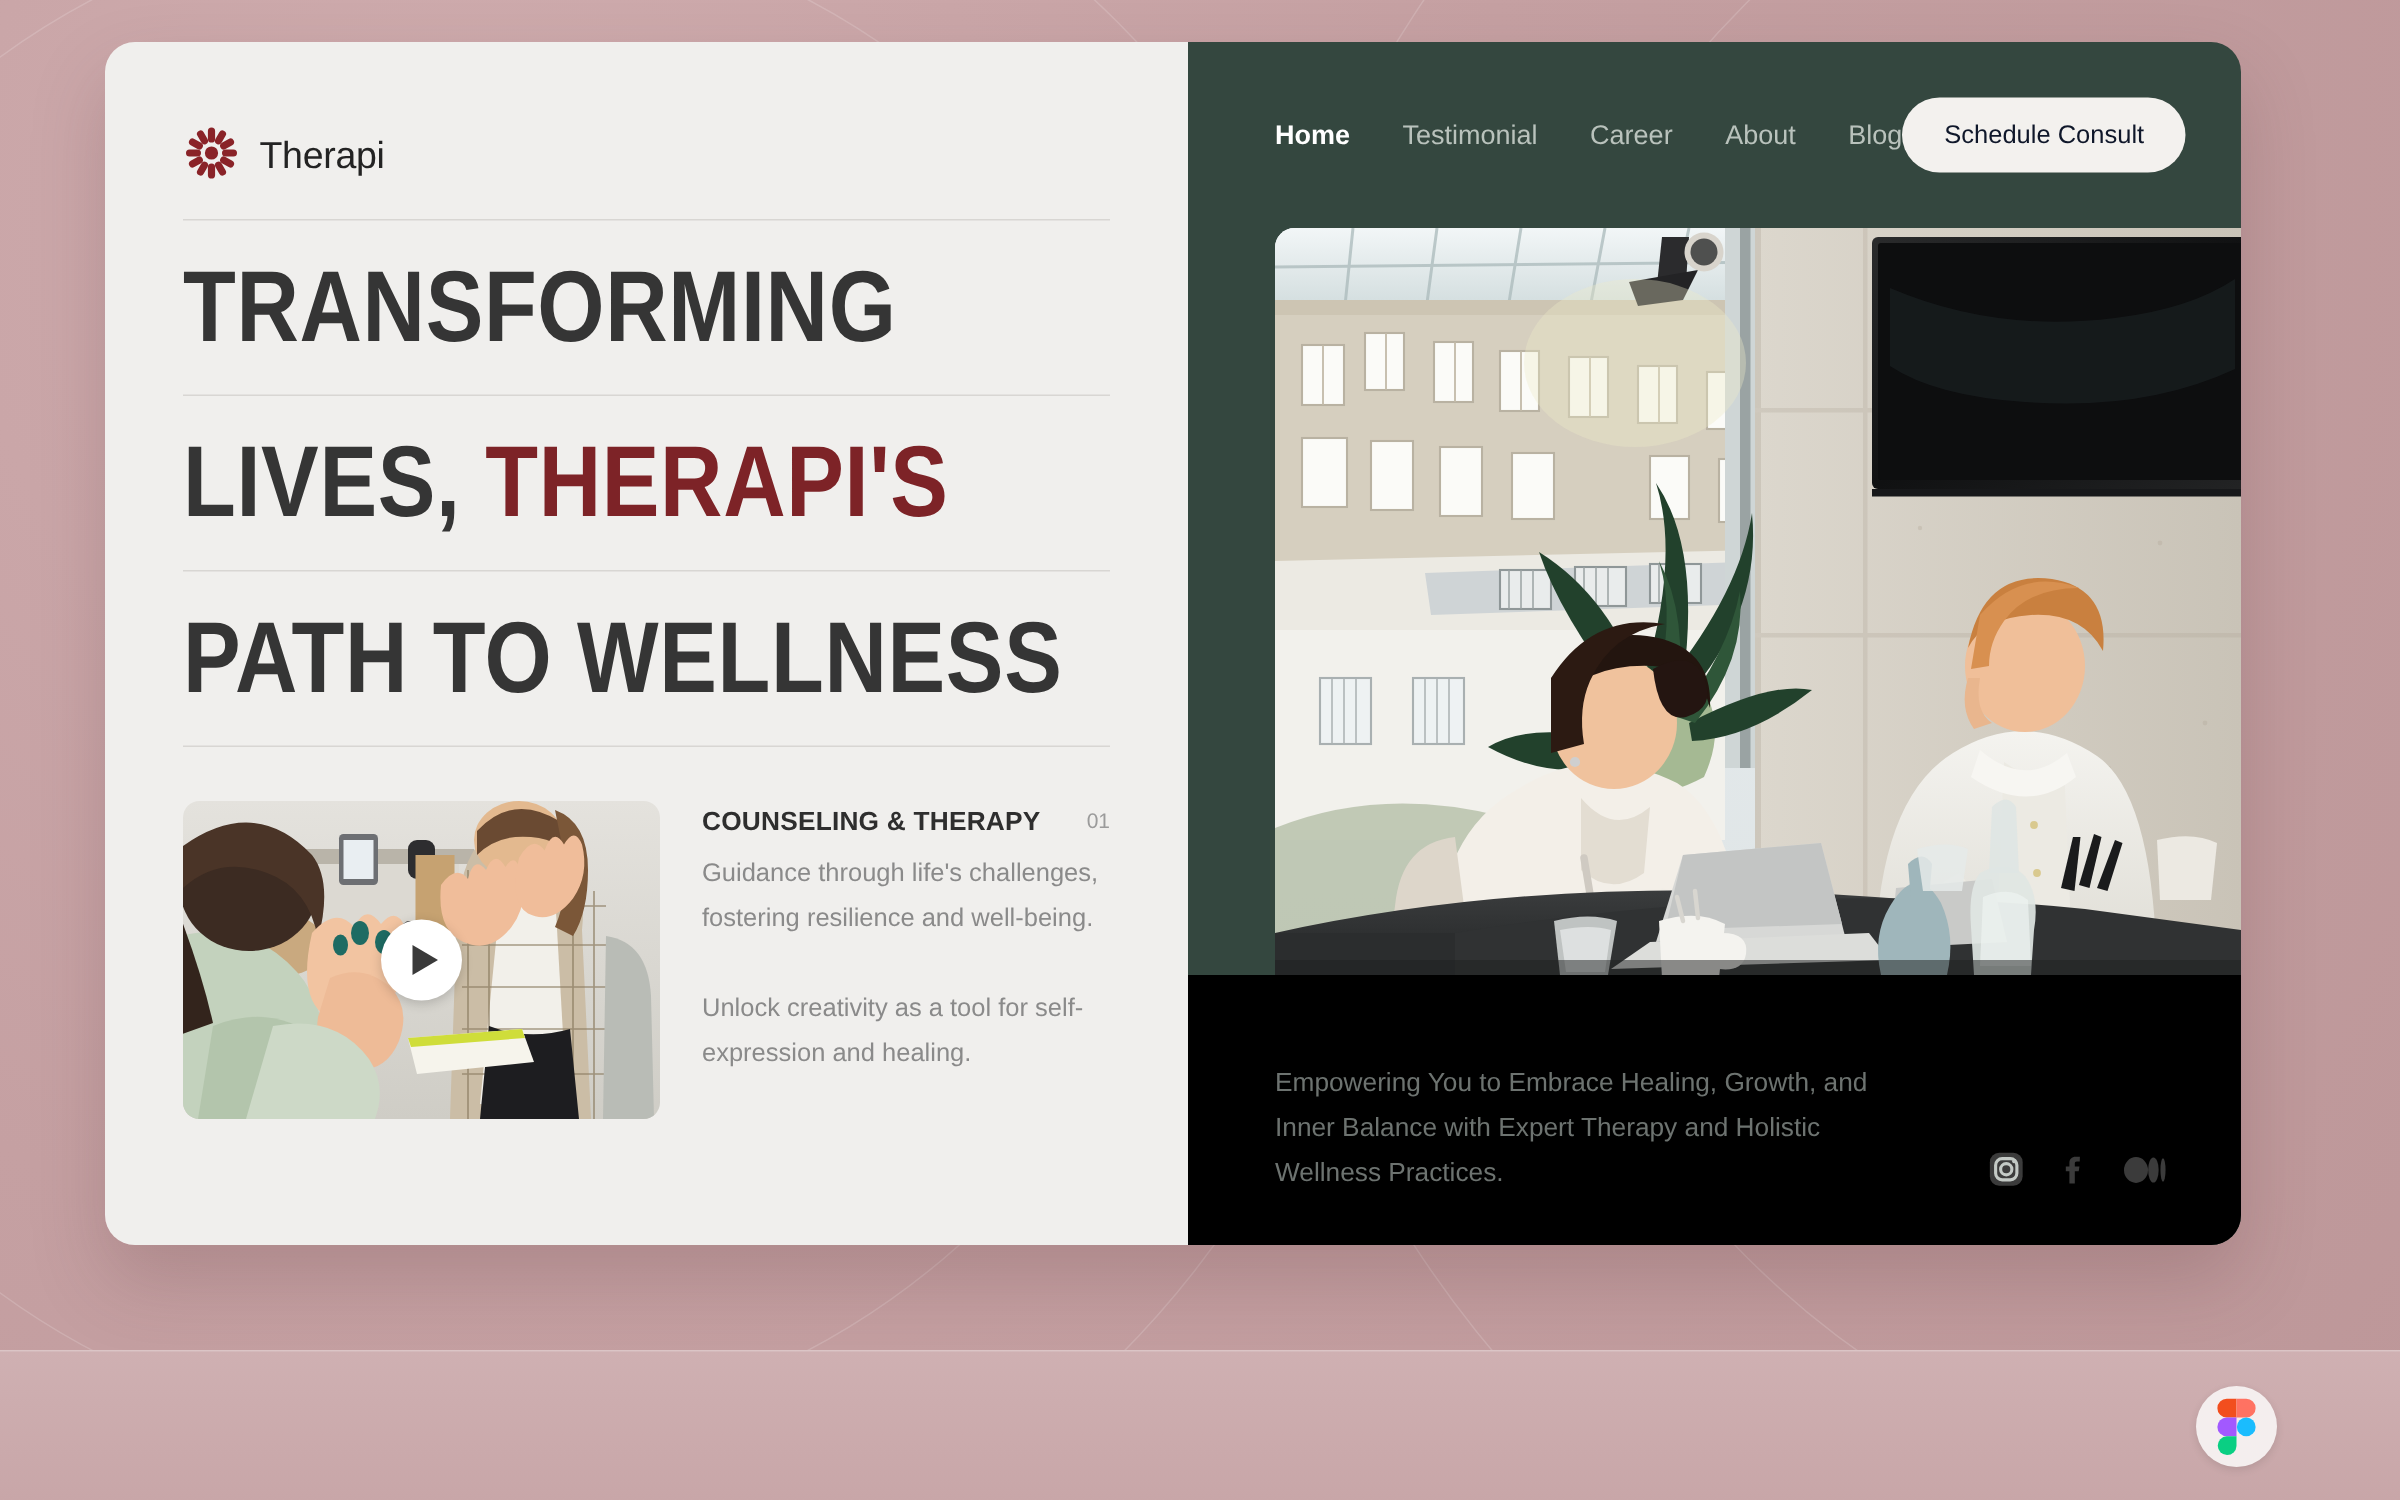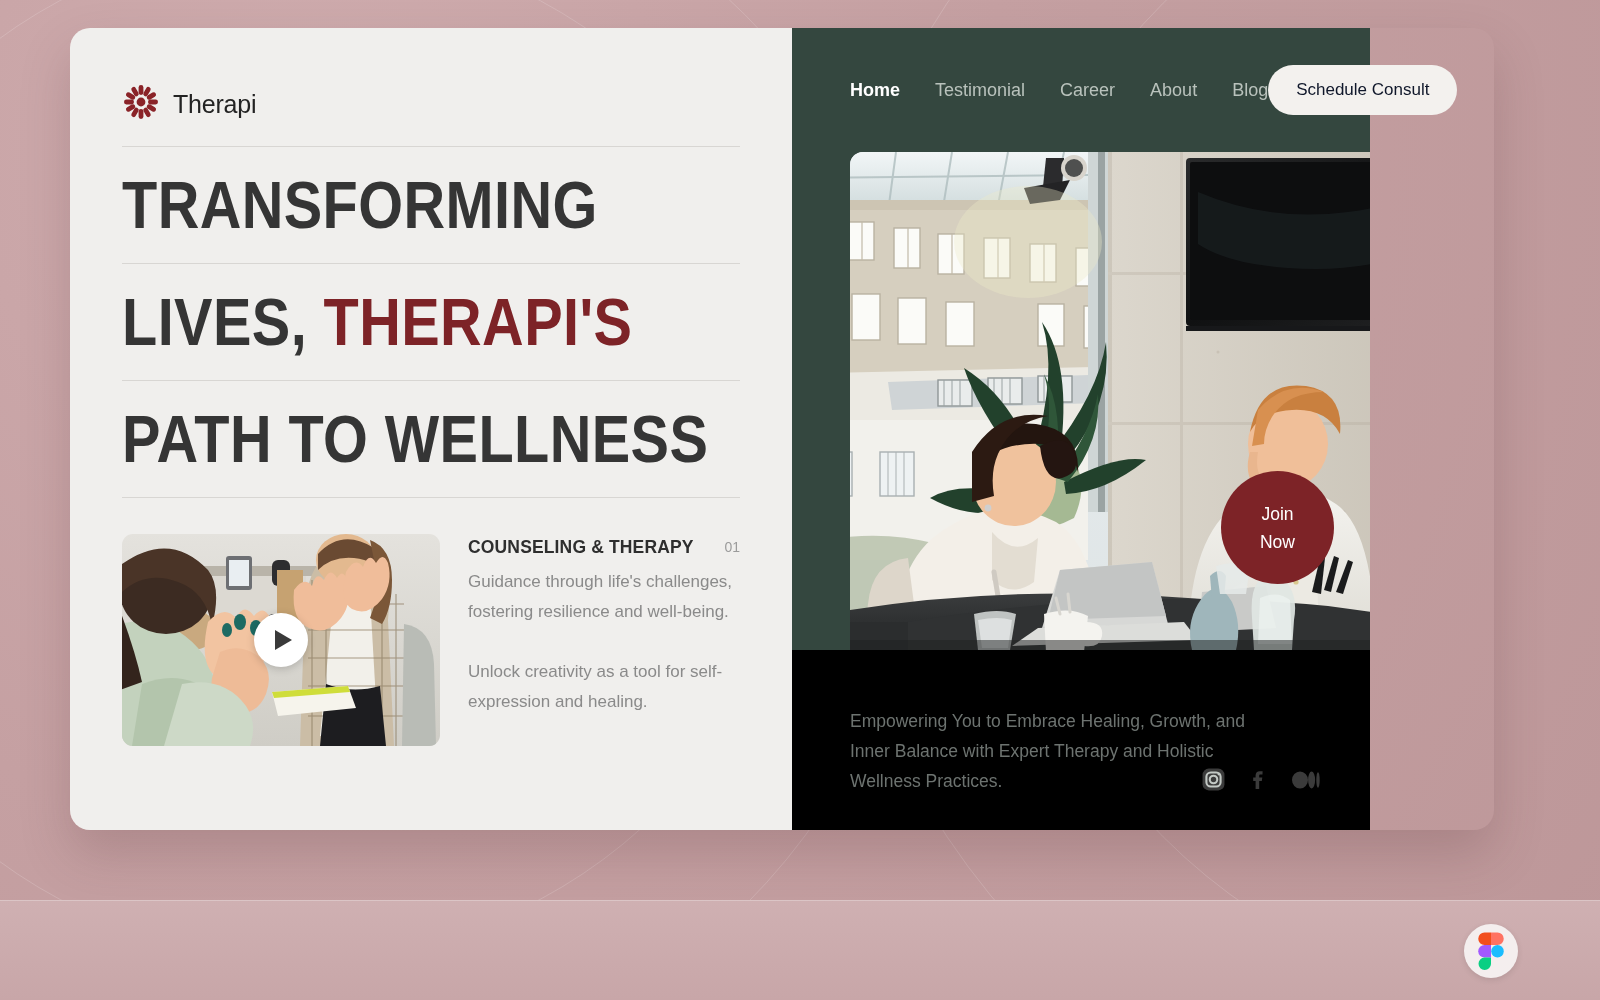--- a/index.html
+++ b/index.html
@@ -173,21 +173,21 @@
   .feature-desc {
     margin-top: 9px;
     font-size: 17px;
     line-height: 30px;
     color: #8a8a8a;
     max-width: 280px;
   }
 
   
   .right {
-    width: 578px;
+    width: 702px;
     background: #34473f;
     display: flex;
     flex-direction: column;
     position: relative;
   }
 
   .nav {
     height: 124px;
     display: flex;
     align-items: center;
@@ -629,25 +629,20 @@
           <path d="M536 438 l10 -34 l5 2 l-8 34z"></path>
           <path d="M548 440 l12 -32 l5 2 l-10 32z"></path>
         </g>
 
         <path d="M588 408 q24 -6 40 2 l-4 38 h-34z" fill="#ece9e2"></path>
 
         <rect x="0" y="488" width="644" height="10" fill="#1d1f20" opacity="0.5"></rect>
       </svg>
     </div>
 
-    <div class="join-badge">
-      <span>
-        <span>Join</span><br><span>Now</span>
-      </span>
-    </div>
 
     <div class="footer-panel">
       <div class="footer-copy">Empowering You to Embrace Healing, Growth, and Inner Balance with Expert Therapy and Holistic Wellness Practices.</div>
       <div class="socials">
         <span class="social-ico">
           <svg width="25" height="25" viewBox="0 0 24 24">
             <rect x="1.5" y="1.5" width="21" height="21" rx="6" fill="#3b3b3b"></rect>
             <rect x="5.2" y="5.2" width="13.6" height="13.6" rx="4.2" fill="none" stroke="#c3c9c5" stroke-width="2"></rect>
             <circle cx="12" cy="12" r="3.6" fill="none" stroke="#c3c9c5" stroke-width="2"></circle>
             <circle cx="17.2" cy="6.8" r="1.4" fill="#c3c9c5"></circle>

